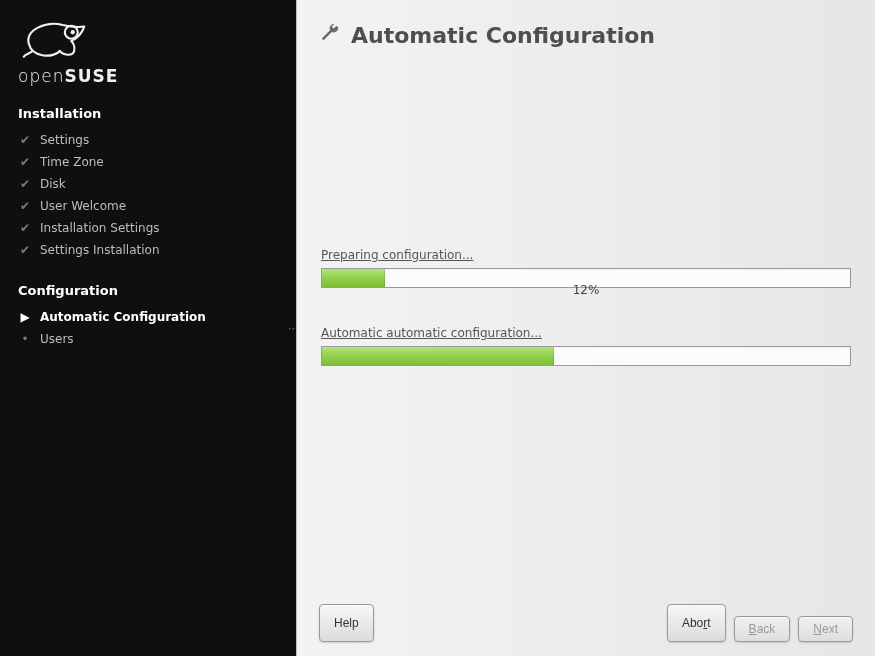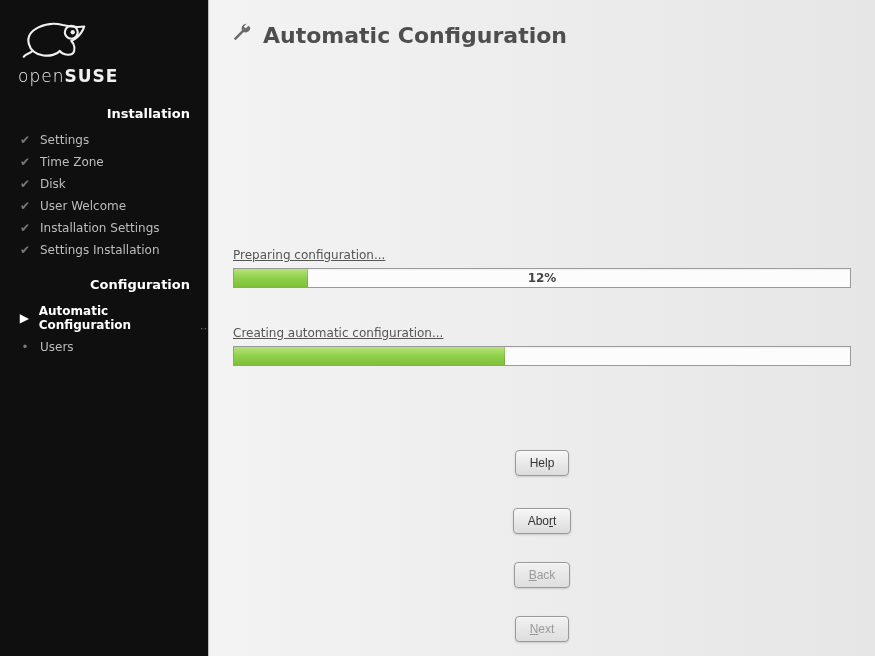--- a/index.html
+++ b/index.html
@@ -9,21 +9,21 @@
       font-family: "DejaVu Sans", "Liberation Sans", Arial, sans-serif;
       overflow: hidden;
       background: #e8e8e8;
     }
     .container {
       display: flex;
       width: 100%;
       height: 100%;
     }
     .sidebar {
-      width: 208px;
+      width: 296px;
       background: #0f0f0f;
       color: #ccc;
       padding: 14px 18px;
       position: relative;
     }
     .logo-block { margin-bottom: 20px; }
     .logo-text {
       color: #f0f0f0;
       font-size: 17px;
       letter-spacing: 1px;
@@ -32,22 +32,22 @@
     .logo-text .open { font-weight: 300; }
     .logo-text .suse { font-weight: 700; }
     .geeko {
       width: 72px; height: 48px;
       display: block;
     }
     .section-title {
       color: #fff;
       font-weight: bold;
       font-size: 13px;
+      margin-top: 6px;
       margin-bottom: 8px;
-      text-align: right;
     }
     .step {
       display: flex;
       align-items: center;
       gap: 8px;
       font-size: 12px;
       color: #bdbdbd;
       padding: 4px 0;
     }
     .step .ic { width: 14px; display: inline-flex; justify-content: center; color: #7a7a7a; }
@@ -105,31 +105,28 @@
       top: 0; left: 0; bottom: 0;
       background: linear-gradient(180deg, #b6e37a 0%, #8fd04a 50%, #7fbf3a 100%);
       border-right: 1px solid rgba(0,0,0,0.1);
     }
     .progress-text {
       position: absolute;
       width: 100%;
       text-align: center;
       font-size: 12px;
       color: #444;
-      top: 2px;
-      font-weight: bold;
+      top: 14px;
     }
 
     .footer {
       margin-top: auto;
       display: flex;
-      align-items: center;
-      gap: 16px;
+      gap: 8px;
       padding-top: 10px;
-      flex-direction: column;
     }
     .footer .spacer { flex: 1; }
     button.btn {
       font-size: 12px;
       padding: 5px 14px;
       border: 1px solid #999;
       border-radius: 4px;
       background: linear-gradient(180deg, #f7f7f7, #dcdcdc);
       color: #333;
       cursor: pointer;
@@ -210,21 +207,21 @@
       <h1>Automatic Configuration</h1>
     </div>
 
     <div class="progress-section">
       <div class="progress-label">Preparing configuration...</div>
       <div class="progress-bar">
         <div class="progress-fill" style="width:12%"></div>
         <div class="progress-text">12%</div>
       </div>
 
-      <div class="progress-label">Creating automatic configuration...</div>
+      <div class="progress-label">Automatic automatic configuration...</div>
       <div class="progress-bar">
         <div class="progress-fill" style="width:44%"></div>
       </div>
     </div>
 
     <div class="footer">
       <button class="btn"><span>Help</span></button>
       <span class="spacer"></span>
       <button class="btn"><span>Abo</span><span class="ul">r</span><span>t</span></button>
       <button class="btn" disabled=""><span class="ul">B</span><span>ack</span></button>

